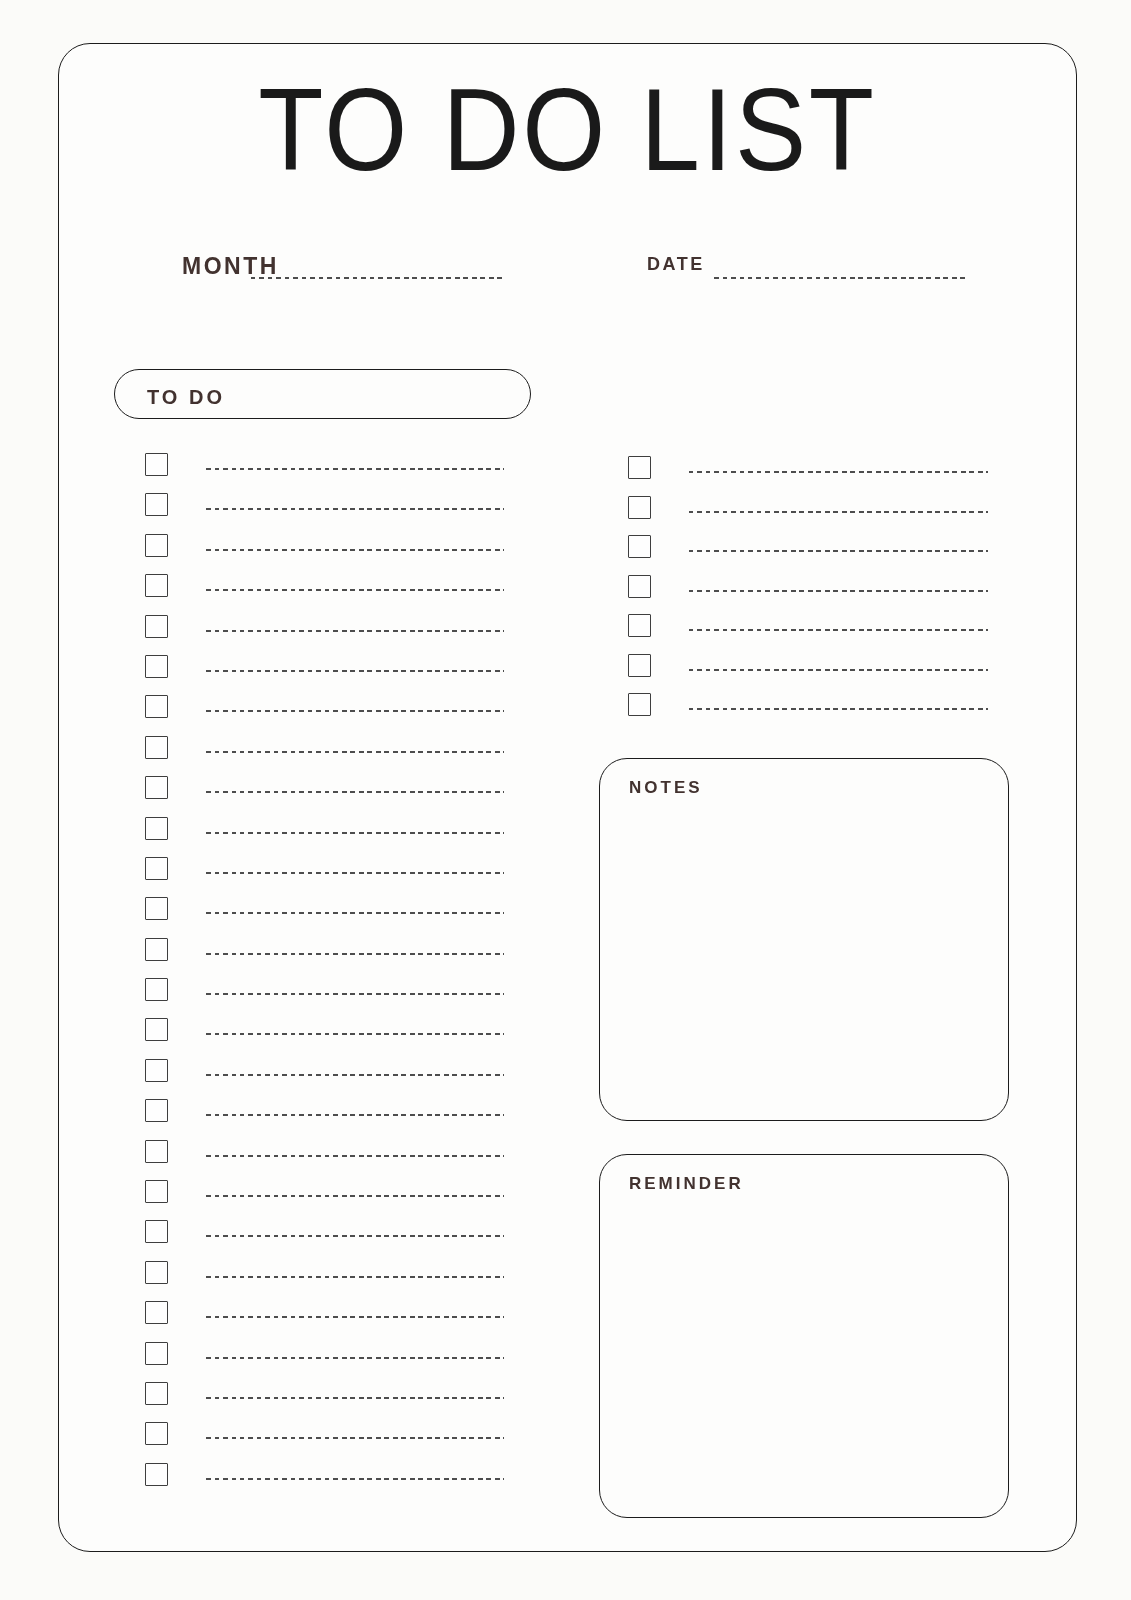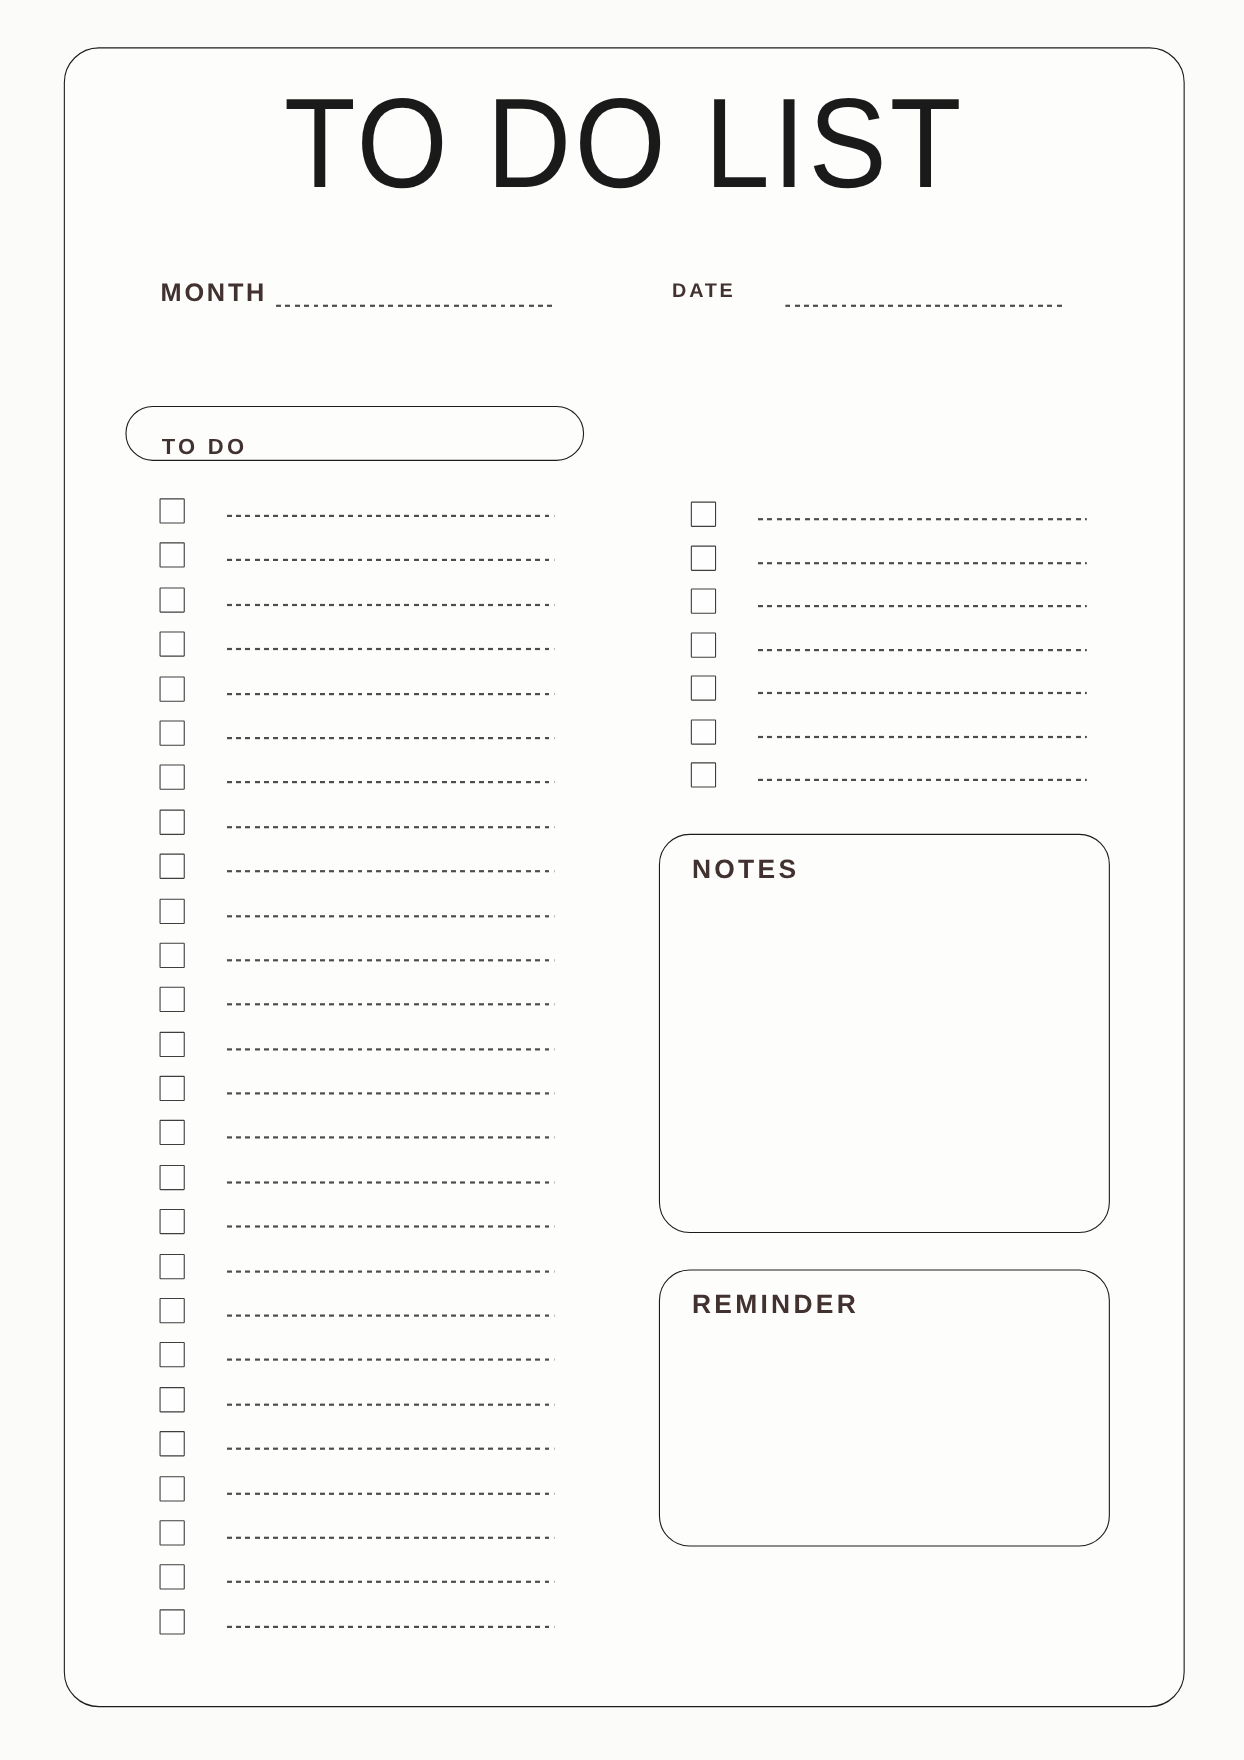--- a/index.html
+++ b/index.html
@@ -38,21 +38,21 @@
     transform-origin: 50% 50%;
     white-space: nowrap;
   }
   .label {
     color: var(--label-color, #42322f);
     font-weight: bold;
     letter-spacing: 2.5px;
     font-size: 23px;
     line-height: 1;
   }
-  .field-label { position: absolute; top: 211px; }
+  .field-label { position: absolute; top: 211px; margin-left: 36px; }
   .field-label.month { left: 87px; }
   .field-label.date  { left: 552px; font-size: 18px; }
   .dashline {
     position: absolute;
     height: 2px;
     background: repeating-linear-gradient(90deg,
       var(--dash-color, #4d4d4d) 0 4.5px, transparent 4.5px 8.5px);
   }
   .field-line.month { left: 192px; top: 233px; width: 255px; }
   .field-line.date  { left: 655px; top: 233px; width: 252px; }
@@ -63,21 +63,21 @@
     height: 50px;
     border: 1.6px solid var(--line-dark, #1c1c1c);
     border-radius: 26px;
     box-sizing: border-box;
     background: transparent;
   }
   .pill.todo { left: 55px;  width: 417px; }
   .pill.pri  { left: 537px; width: 420px; }
   .pill .label {
     position: absolute;
-    left: 32px; top: 14px;
+    left: 32px; top: 4px;
     line-height: 47px;
     font-size: 20px;
     letter-spacing: 3px;
   }
 
   .rows { position: absolute; }
   .rows.todo { left: 86px;  top: 409px; width: 359px; }
   .rows.pri  { left: 569px; top: 412px; width: 360px; }
   .row { position: relative; }
   .rows.todo .row { height: 40.4px; }
@@ -96,25 +96,25 @@
   .box {
     position: absolute;
     left: 540px;
     width: 410px;
     border: 1.6px solid var(--line-dark, #1c1c1c);
     border-radius: 28px;
     box-sizing: border-box;
     background: transparent;
   }
   .box.notes    { top: 714px;  height: 363px; }
-  .box.reminder { top: 1110px; height: 252px; }
+  .box.reminder { top: 1110px; height: 364px; }
   .box .label {
     position: absolute;
     left: 29px; top: 20px;
-    font-size: 24px;
+    font-size: 17px;
     letter-spacing: 3px;
   }
   .box .box-content {
     position: absolute;
     left: 12px; right: 12px; top: 48px; bottom: 12px;
   }
 </style>
 </head>
 <body>
 

